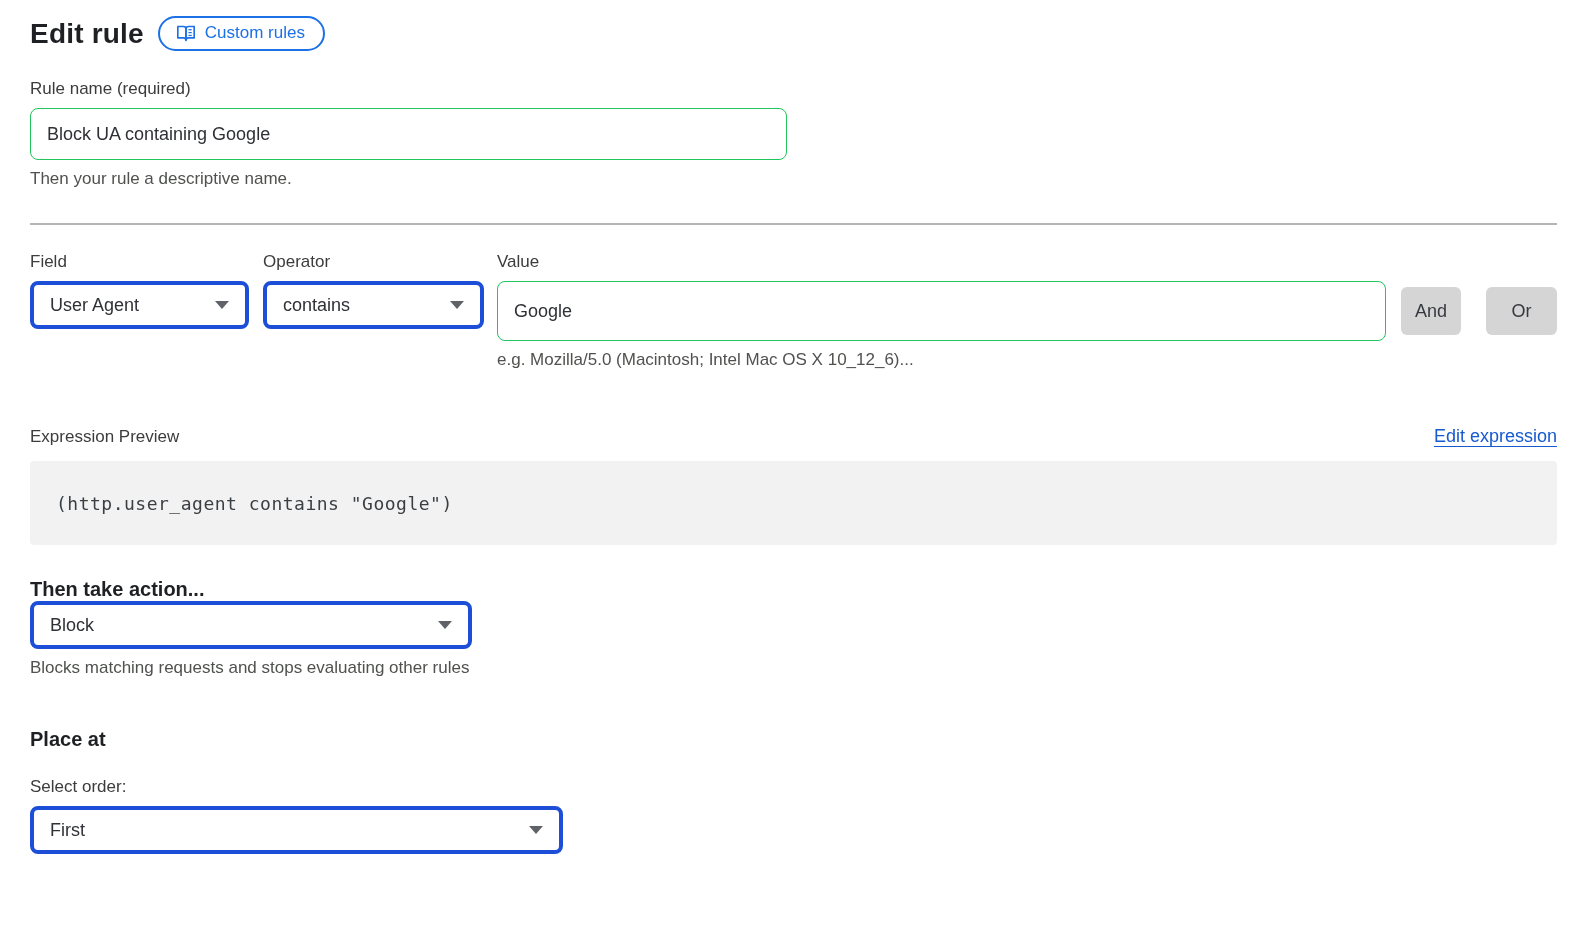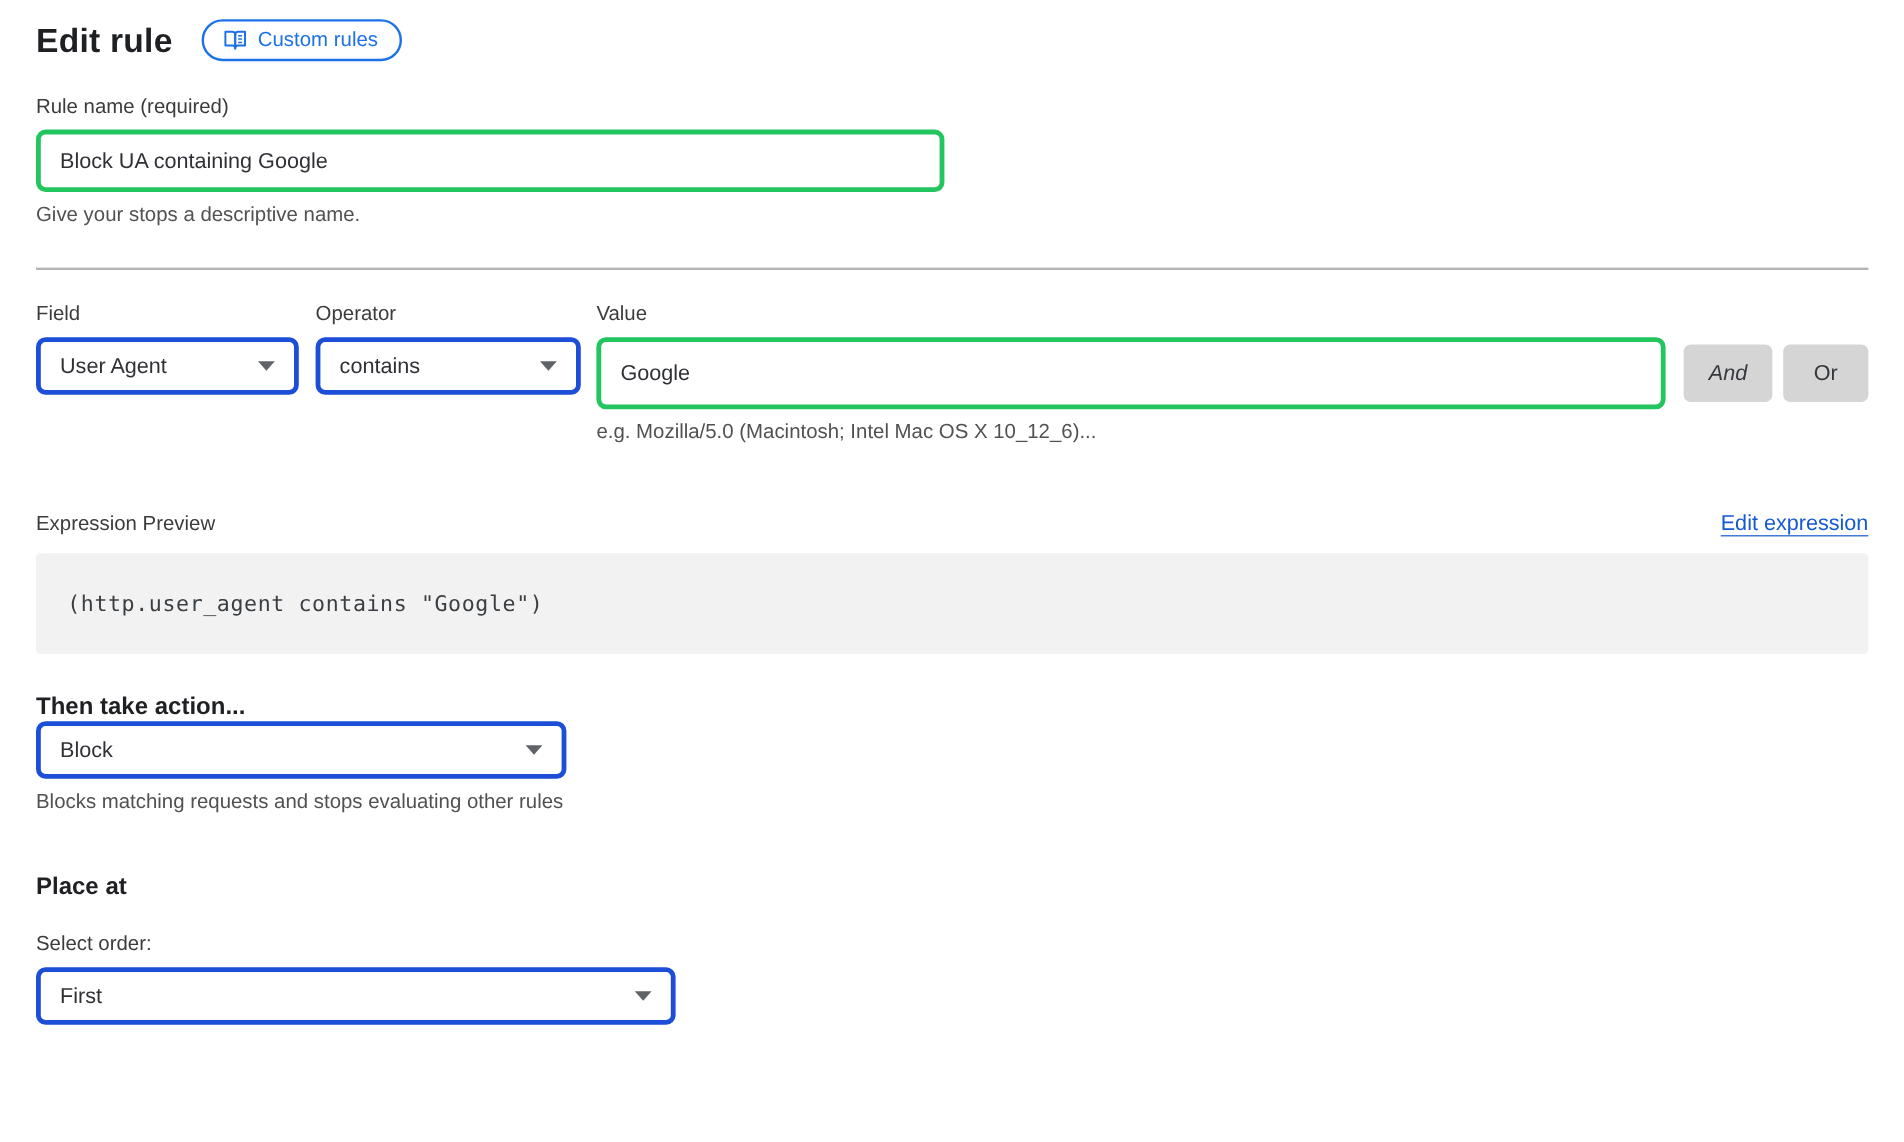--- a/index.html
+++ b/index.html
@@ -7,37 +7,37 @@
   body {
     width: 1587px; height: 952px;
     font-family: "Liberation Sans", sans-serif;
     color: #36393f;
     position: relative;
     overflow: hidden;
   }
   .page { padding: 14px 30px 0 30px; }
 
   
-  .header-row { display: flex; align-items: center; gap: 24px; margin-top: 2px; }
+  .header-row { display: flex; align-items: center; gap: 14px; margin-top: 2px; }
   .page-title { font-size: 28px; font-weight: 700; color: #1f2023; letter-spacing: 0.2px; }
   .pill-btn {
     display: inline-flex; align-items: center; gap: 9px;
     border: 2px solid #1c71e7; border-radius: 999px;
     padding: 5px 18px 6px 16px;
     color: #1c71e7; font-size: 17px; background: #fff; cursor: pointer;
   }
   .pill-btn svg { display: block; }
 
   
   .field-label { font-size: 17px; color: #3c3c3c; margin-bottom: 9px; }
   .helper { font-size: 17px; color: #50524f; margin-top: 9px; }
 
   
   .text-input {
-    height: 52px; border: 4px solid #22c55e; border-radius: 8px;
+    height: 52px; border: 1px solid #22c55e; border-radius: 8px;
     font-size: 18px; color: #2f3136; padding: 0 16px; width: 100%;
     font-family: "Liberation Sans", sans-serif; background: #fff;
   }
   .select-box {
     height: 48px; border: 4px solid #1d4ed8; border-radius: 8px;
     display: flex; align-items: center; justify-content: space-between;
     padding: 0 16px; font-size: 18px; color: #2f3136; background: #fff; cursor: pointer;
   }
   .caret {
     width: 0; height: 0;
@@ -53,21 +53,21 @@
   
   .condition-row { display: flex; align-items: flex-start; margin-top: 27px; }
   .col-field { width: 219px; margin-right: 14px; }
   .col-operator { width: 221px; margin-right: 13px; }
   .col-value { flex: 1; margin-right: 15px; }
   .logic-btn {
     margin-top: 35px; height: 48px; border: none; border-radius: 6px;
     background: #d5d5d5; color: #36393f; font-size: 18px; cursor: pointer;
     font-family: "Liberation Sans", sans-serif;
   }
-  .and-btn { width: 74px; margin-right: 9px; font-style: italic; }
+  .and-btn { width: 60px; margin-right: 25px; }
   .or-btn { width: 71px; }
 
   
   .expression-header {
     display: flex; justify-content: space-between; align-items: baseline;
     margin-top: 56px;
   }
   .expression-label { font-size: 17px; color: #3c3c3c; }
   .edit-expression-link {
     font-size: 18px; color: #1659d1; text-decoration: underline;
@@ -112,21 +112,21 @@
       </span>
       <span>Custom rules</span>
     </button>
   </div>
 
   <div class="section-rule-name">
     <div class="field-label">Rule name (required)</div>
     <div class="rule-name-input-wrap">
       <input class="text-input" type="text" value="Block UA containing Google" style="">
     </div>
-    <div class="helper">Give your stops a descriptive name.</div>
+    <div class="helper">Then your rule a descriptive name.</div>
   </div>
 
   <hr class="divider">
 
   <div class="condition-row">
     <div class="col-field">
       <div class="field-label">Field</div>
       <div class="select-box">
         <span>User Agent</span>
         <span class="caret"></span>

